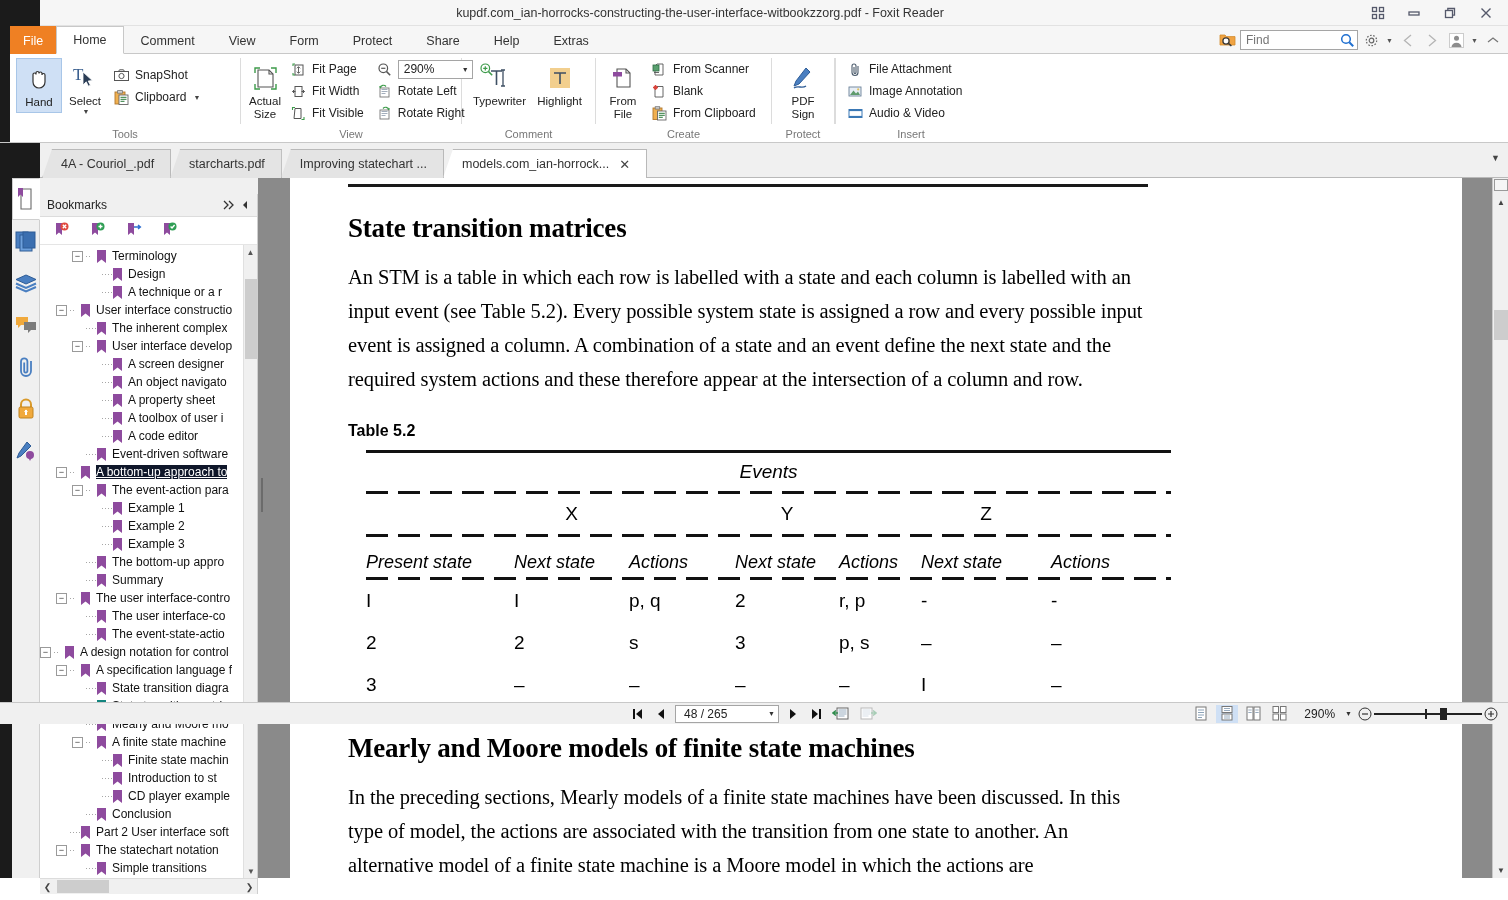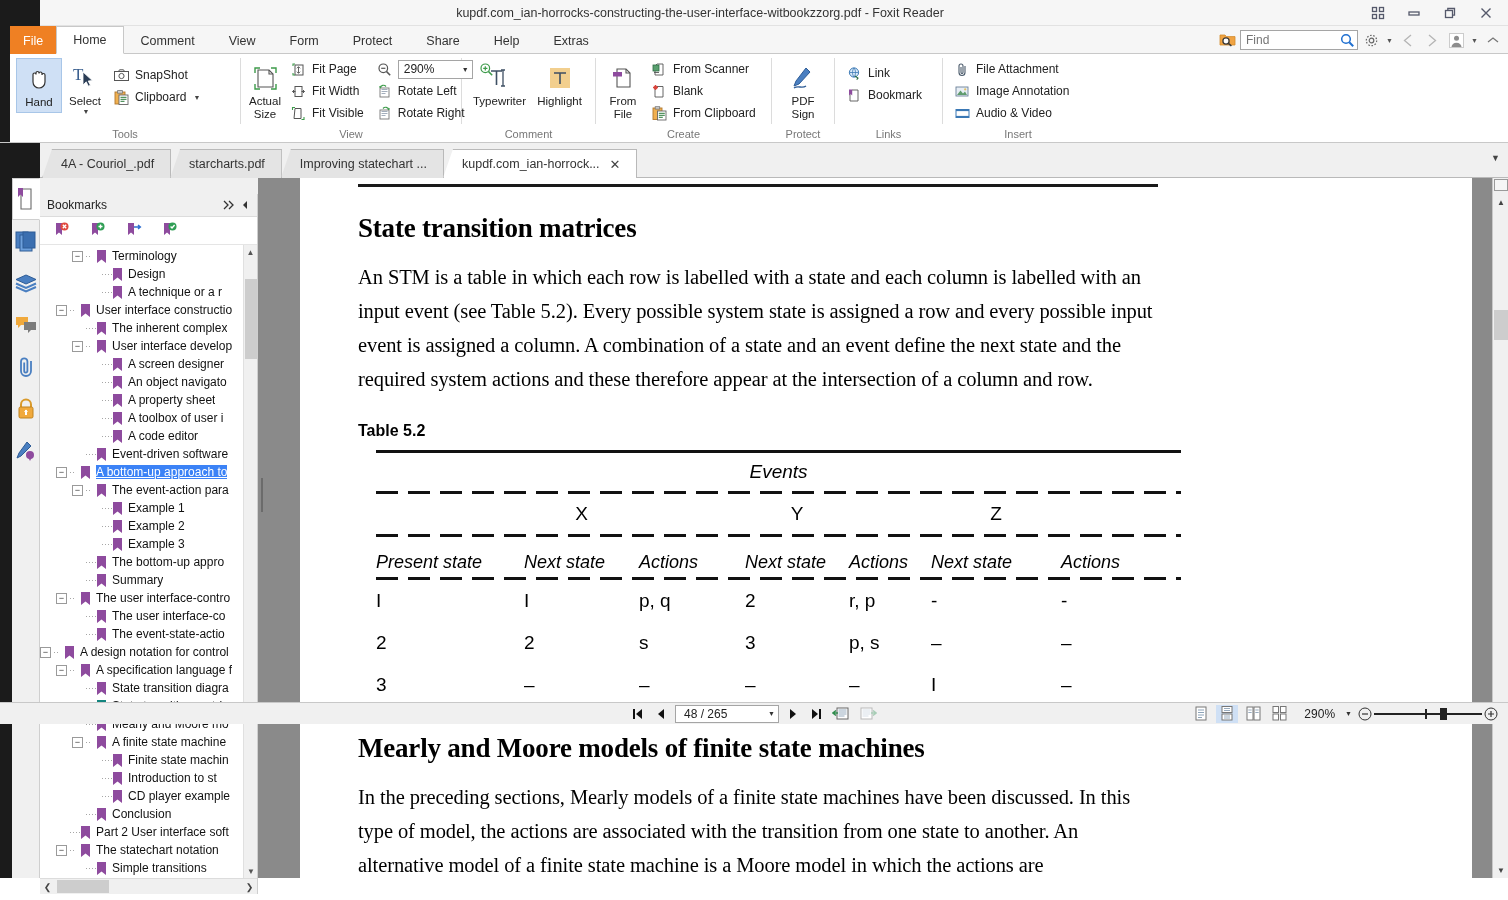--- a/index.html
+++ b/index.html
@@ -158,21 +158,21 @@
   }
   .bmrow .twisty {
     width: 11px; height: 11px; border: 1px solid #9a9a9a; background: #fff;
     display: flex; align-items: center; justify-content: center;
     font-size: 9px; line-height: 9px; color: #333; flex: 0 0 11px; margin-right: 2px;
   }
   .bmrow .twisty-blank { width: 13px; flex: 0 0 13px; }
   .bmrow .dots { width: 11px; flex: 0 0 11px; color: #999; font-size: 9px; letter-spacing: 0px;}
   .bmrow .flag { flex: 0 0 11px; margin-right: 5px; display: flex; }
   .bmrow .lbl { overflow: hidden; }
-  .bmrow.sel .lbl { background: #3b82f6; color: #fff; text-decoration: underline; }
+  .bmrow.sel .lbl { background: #0f172a; color: #fff; text-decoration: underline; }
   .bm-vscroll {
     position: absolute; right: 0; top: 0; width: 14px; height: 100%;
     background: #f0f0f0; border-left: 1px solid #e0e0e0;
   }
   .bm-vscroll .arr { height: 14px; display: flex; align-items: center; justify-content: center; font-size: 8px; color: #555; }
   .bm-vscroll .thumb { position: absolute; left: 1px; width: 12px; background: #cdcdcd; }
   .bm-hscroll {
     height: 16px; background: #f0f0f0; border-top: 1px solid #dcdcdc;
     display: flex; align-items: center; position: relative;
   }
@@ -187,21 +187,21 @@
   .splitter .grip {
     position: absolute; left: 3px; top: 300px; width: 2px; height: 34px; background: #6b6b6b;
   }
 
   
   .docview {
     position: absolute; left: 266px; top: 178px; right: 0; height: 700px;
     background: #8a8a8a; overflow: hidden;
   }
   .page {
-    position: absolute; left: 34px; top: -6px; width: 1172px; height: 710px;
+    position: absolute; left: 24px; top: -6px; width: 1172px; height: 710px;
     background: #fff;
   }
   .page-inner { padding: 12px 60px 0 58px; }
   .topline { height: 3px; background: #1a1a1a; width: 800px; margin: 0 0 26px 0; }
   h1.doc-h {
     font-family: "Liberation Serif", serif; font-weight: bold; font-size: 27px;
     color: #000; letter-spacing: -0.2px; margin-bottom: 16px;
   }
   p.doc-p {
     font-family: "Liberation Serif", serif; font-size: 20.5px; line-height: 34px;
@@ -608,46 +608,20 @@
               <path d="M6 25 c4 -3 8 1 12 -2" fill="none" stroke="#2e5c96" stroke-width="1.4"></path>
               </svg>
           </span>
           <span>PDF Sign</span>
         </div>
       </div>
       <div class="rg-title">Protect</div>
     </div>
     <div class="rsep"></div>
 
-    <div class="rgroup" style="width:107px">
-      <div class="rg-body" style="padding-top:6px">
-        <div class="smallcol">
-          <div class="smallbtn">
-            <span class="ic">
-              <svg width="15" height="15" viewBox="0 0 15 15">
-                  <circle cx="7" cy="6.5" r="4.6" fill="#dbeaf7" stroke="#3a78b5" stroke-width="1"></circle>
-              <path d="M2.4 6.5 h9.2 M7 1.9 c2 2.5 2 6.7 0 9.2 M7 1.9 c-2 2.5 -2 6.7 0 9.2" fill="none" stroke="#3a78b5" stroke-width="0.8"></path>
-              <path d="M8 10 l3 2 l-1.3 1.6" fill="none" stroke="#2a6b3e" stroke-width="1.1"></path>
-                </svg>
-            </span>
-            <span>Link</span>
-          </div>
-          <div class="smallbtn">
-            <span class="ic">
-              <svg width="15" height="15" viewBox="0 0 15 15">
-                  <path d="M5 2 h6 v11 h-8 V4 z" fill="#fff" stroke="#555" stroke-width="0.9"></path>
-              <path d="M2 1.5 h3.2 v6 L3.6 6 L2 7.5 z" fill="#8e4b9e"></path>
-                </svg>
-            </span>
-            <span>Bookmark</span>
-          </div>
-        </div>
-      </div>
-      <div class="rg-title">Links</div>
-    </div>
     <div class="rsep"></div>
 
     <div class="rgroup" style="width:150px">
       <div class="rg-body">
         <div class="smallcol">
           <div class="smallbtn">
             <span class="ic">
               <svg width="15" height="15" viewBox="0 0 15 15">
                   <path d="M10 4 V10.5 a3 3 0 0 1 -6 0 V4 a2 2 0 0 1 4 0 v6.5 a1 1 0 0 1 -2 0 V5" fill="none" stroke="#4a5a6b" stroke-width="1.1"></path>
                 </svg>
@@ -686,21 +660,21 @@
       <div class="doctab">
         <span>4A - Couriol_.pdf</span>
       </div>
       <div class="doctab">
         <span>starcharts.pdf</span>
       </div>
       <div class="doctab">
         <span>Improving statechart ...</span>
       </div>
       <div class="doctab active">
-        <span>kupdf.com_ian-horrock...</span>
+        <span>models.com_ian-horrock...</span>
         <span class="closex">✕</span>
       </div>
     </div>
     <div class="ts-caret">▼</div>
   </div>
 
   <div class="rail">
     <div class="rail-dark"></div>
     <div class="rail-btn active">
       <span>

